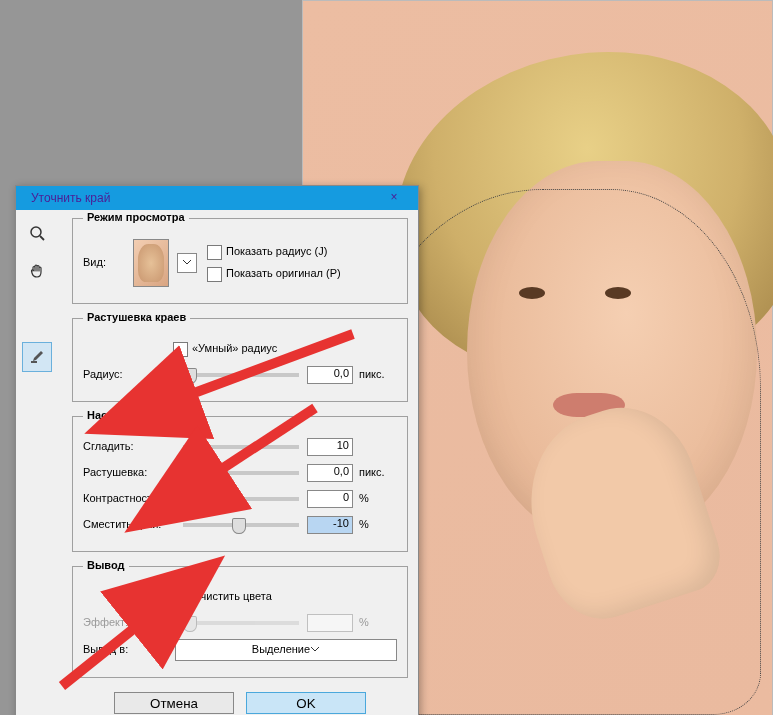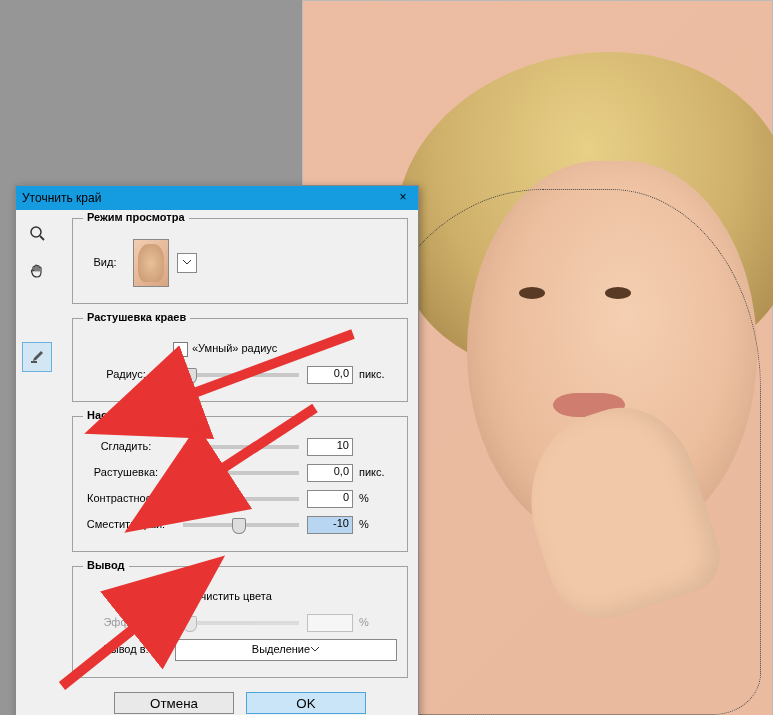--- a/index.html
+++ b/index.html
@@ -20,30 +20,30 @@
   .photo{position:absolute;top:0;left:302px;width:469px;height:714px;background:linear-gradient(135deg,#ecbda2 0%,#ebbba0 100%);border:1px solid #bbb}
   .sel-marquee{position:absolute;top:188px;left:62px;width:394px;height:524px;border:1px dotted #444;border-radius:45% 38% 12% 14%/38% 38% 8% 8%;background:rgba(0,0,0,0.005)}
   .face{position:absolute;left:164px;top:160px;width:290px;height:380px;border-radius:50%/55%;background:radial-gradient(ellipse at 55% 40%,#f6d0b3 0%,#e9b998 70%,#d9a785 100%);box-shadow:inset 0 -10px 40px rgba(0,0,0,0.08)}
   .hair{position:absolute;left:92px;top:52px;width:396px;height:320px;border-radius:55% 50% 40% 45%;background:radial-gradient(ellipse at 50% 30%,#e8d087 0%,#cfb06a 55%,#9c7d42 100%);transform:rotate(-5deg)}
   .hand{position:absolute;left:230px;top:410px;width:170px;height:200px;border-radius:50% 40% 20% 30%;background:#f3caa9;transform:rotate(-18deg);box-shadow:inset -8px -6px 24px rgba(0,0,0,0.1)}
   .eye{position:absolute;width:26px;height:12px;border-radius:50%;background:#5a3b25}
   .eye.l{left:216px;top:286px}.eye.r{left:302px;top:286px}
   .lips{position:absolute;left:250px;top:392px;width:72px;height:24px;border-radius:40%/60%;background:#cf7e6f}
   
   .dlg{position:absolute;left:15px;top:185px;width:402px;background:var(--panel);border:1px solid #888;box-shadow:2px 2px 8px rgba(0,0,0,0.3);z-index:5}
-  .dlg .titlebar{height:24px;background:var(--title);color:#000000;font-size:12px;display:flex;align-items:center;padding:0 6px;justify-content:space-between}
+  .dlg .titlebar{height:24px;background:var(--title);color:#4c1d95;font-size:12px;display:flex;align-items:center;padding:0 15px;justify-content:space-between}
   .titlebar .x{width:18px;height:18px;line-height:16px;text-align:center;cursor:pointer}
   .dlg .body{padding:8px 10px 10px;position:relative}
   .tool-col{position:absolute;left:6px;top:8px;width:34px;z-index:6}
   .tool-btn{width:28px;height:28px;margin-bottom:8px;border:1px solid transparent;display:flex;align-items:center;justify-content:center;cursor:pointer}
   .tool-btn.active{background:#d2e6f4;border-color:#6ab0dc}
   .grp{border:1px solid var(--border);margin:0 0 14px 46px;padding:14px 10px 10px;position:relative}
   .grp-title{position:absolute;top:-8px;left:10px;background:var(--panel);font-weight:bold;padding:0 4px;font-size:11px}
   .row{display:flex;align-items:center;margin:6px 0;min-height:20px}
-  .lbl{width:86px;text-align:center;padding-right:6px}
+  .lbl{width:86px;text-align:left;padding-right:6px}
   .chk{width:13px;height:13px;border:1px solid #7a7a7a;background:#fff;margin-right:4px;flex:none}
   .thumb{width:34px;height:46px;border:1px solid #888;background:linear-gradient(135deg,#f3ceb2,#d9a582);margin-right:8px;position:relative}
   .thumb::after{content:"";position:absolute;inset:4px;border-radius:40% 40% 30% 30%;background:radial-gradient(ellipse,#e6c198,#c9966f)}
   .dd{width:18px;height:18px;border:1px solid #888;display:inline-flex;align-items:center;justify-content:center;margin-right:10px;background:#fff}
   .dd svg{width:10px;height:10px}
   .slider{flex:1;height:4px;background:var(--slider);position:relative;margin:0 8px}
   .slider .knob{position:absolute;top:-5px;width:12px;height:14px;background:var(--thumb);border:1px solid #888;border-radius:2px 2px 50% 50%/2px 2px 40% 40%;cursor:pointer}
   .num{width:46px;height:18px;border:1px solid #888;background:#fff;text-align:right;padding:0 3px;box-sizing:border-box;font-size:11px}
   .num.sel{background:#b8d6f2}
   .num.dis{color:#9a9a9a;background:#f6f6f6;border-color:#c0c0c0}
@@ -101,20 +101,30 @@
       <div class="grp">
         <span class="grp-title">Режим просмотра</span>
         <div class="row">
           <span class="lbl" style="width:44px">Вид:</span>
           <div class="thumb"></div>
           <div class="dd">
               <svg>
                 <path d="M1 2l4 4 4-4" fill="none" stroke="#333"></path>
               </svg>
             </div>
+          <div>
+            <div class="row" style="margin:2px 0">
+                <span class="chk"></span>
+                <span>Показать радиус (J)</span>
+              </div>
+            <div class="row" style="margin:2px 0">
+                <span class="chk"></span>
+                <span>Показать оригинал (P)</span>
+              </div>
+          </div>
         </div>
       </div>
 
       <div class="grp">
         <span class="grp-title">Растушевка краев</span>
         <div class="row" style="padding-left:90px">
             <span class="chk"></span>
             <span>«Умный» радиус</span>
           </div>
         <div class="row">

